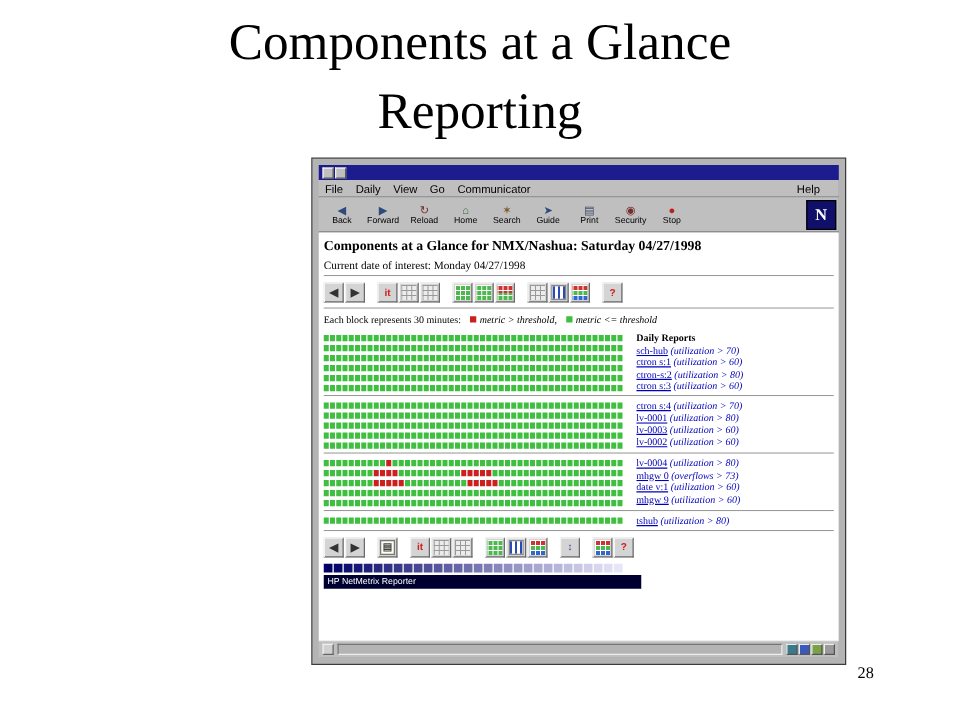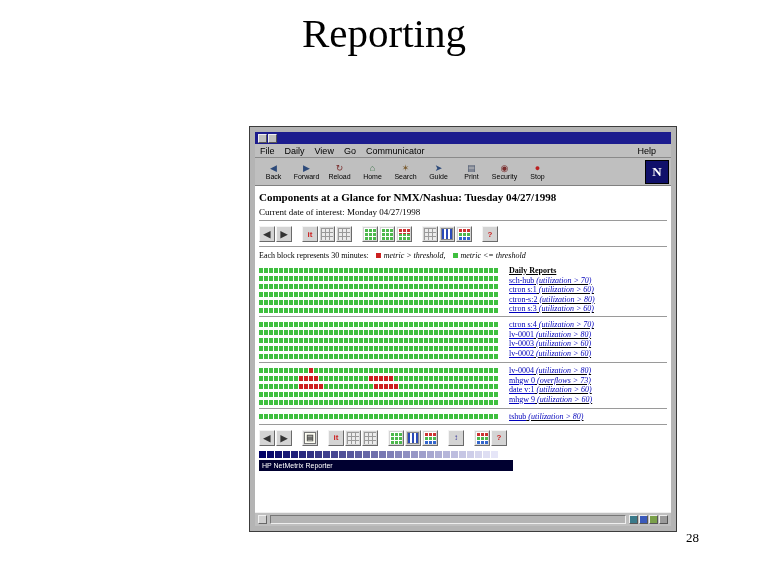--- a/index.html
+++ b/index.html
@@ -46,21 +46,21 @@
   .vf-chart{background-color:#fff;border:1px solid #888;background-image:repeating-linear-gradient(90deg,#2a4ab8 0 2px,transparent 2px 4px);}
   .vf-grid-multi{background-image:linear-gradient(#fff 1px,transparent 1px),linear-gradient(90deg,#fff 1px,transparent 1px),linear-gradient(180deg,#cc3333 0 33%,#4db84d 33% 66%,#3366cc 66% 100%);background-size:4px 4px,4px 4px,12px 12px;}
   .vf-doc{background:#fdfdf2;border:1px solid #777;color:#444;font-size:8px;}
   .vf-text{background:transparent;}
   .vf-arrow{background:transparent;font-size:9px;}
 
   .legend{font-size:8px;display:flex;align-items:center;margin:3px 0 6px 0;white-space:nowrap;}
   .lg-sq{width:5px;height:5px;display:inline-block;margin:0 3px 0 7px;flex:0 0 auto;}
   .lg-lbl{font-style:italic;}
 
-  .groups{margin-top:1px;text-decoration:underline;}
+  .groups{margin-top:1px;}
   .group{display:flex;}
   .block-col{width:242px;flex:0 0 auto;}
   .block-row{display:flex;height:8px;align-items:center;}
   .blk{width:4px;height:5px;margin-right:1px;flex:0 0 auto;}
   .label-col{flex:1;padding-left:8px;min-width:0;}
   .report-line{height:9.5px;font-size:8px;line-height:9.5px;white-space:nowrap;overflow:hidden;}
   .reports-header{font-weight:bold;color:#000;}
   .report-link{color:#0000bb;text-decoration:none;}
   .link-name{text-decoration:underline;}
   .link-desc{font-style:italic;}
@@ -77,20 +77,21 @@
   .status-cell{flex:1;height:9px;border:1px solid;border-color:#777 #eee #eee #777;background:#b4b4b4;box-sizing:border-box;}
   .component-bar{display:flex;gap:1px;}
   .comp-icon{width:9px;height:9px;border:1px solid;border-color:#eee #555 #555 #eee;box-sizing:border-box;}
 </style>
 </head>
 <body>
 
 <div class="slide">
 
   <div class="slide-title">
+    <div>Components at a Glance</div>
     <div>Reporting</div>
   </div>
 
   <div class="browser-window">
 
     <div class="title-bar">
       <span class="tb-btns">
         <span class="tb-btn"></span>
         <span class="tb-btn"></span>
       </span>
@@ -137,21 +138,21 @@
           </div>
           <div class="tbtn">
             <div class="glyph" style="color: rgb(187, 32, 32);">●</div>
             <div class="lbl">Stop</div>
           </div>
         </span>
       <div class="ns-logo">N</div>
     </div>
 
     <div class="content">
-      <div class="page-heading">Components at a Glance for NMX/Nashua: Tuesday 04/27/1998</div>
+      <div class="page-heading">Components at a Glance for NMX/Nashua: Saturday 04/27/1998</div>
       <div class="date-line">Current date of interest: Monday 04/27/1998</div>
       <hr class="rule">
       <div class="icon-row">
           <div class="icon-btn">
             <div class="icon-face vf-arrow" style="color: rgb(51, 51, 51);">◀</div>
           </div>
           <div class="icon-btn">
             <div class="icon-face vf-arrow" style="color: rgb(51, 51, 51);">▶</div>
           </div>
           <span class="icon-spacer"></span>

